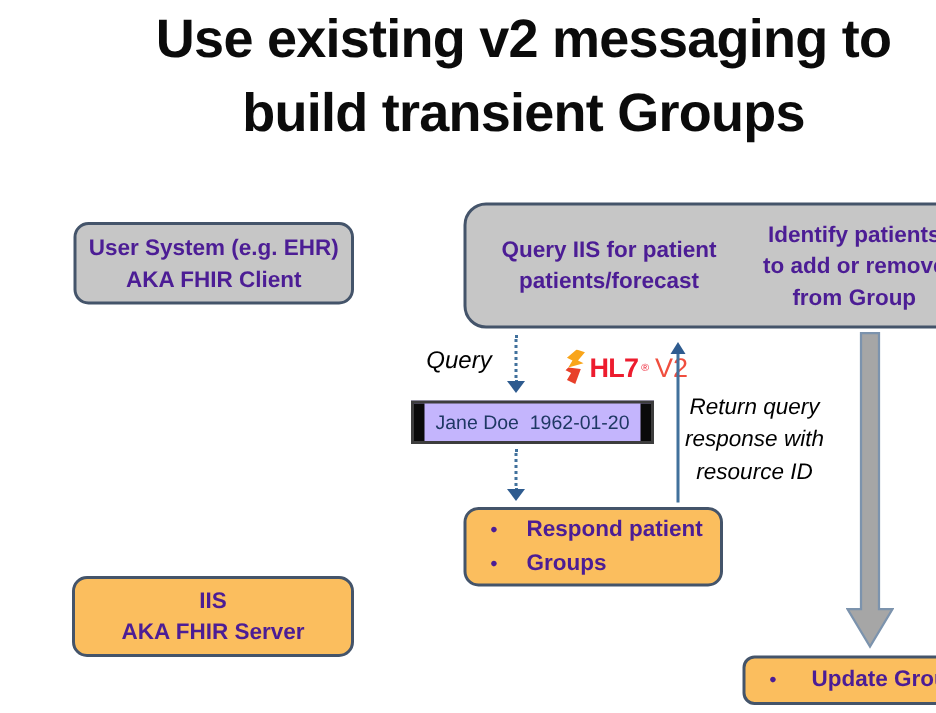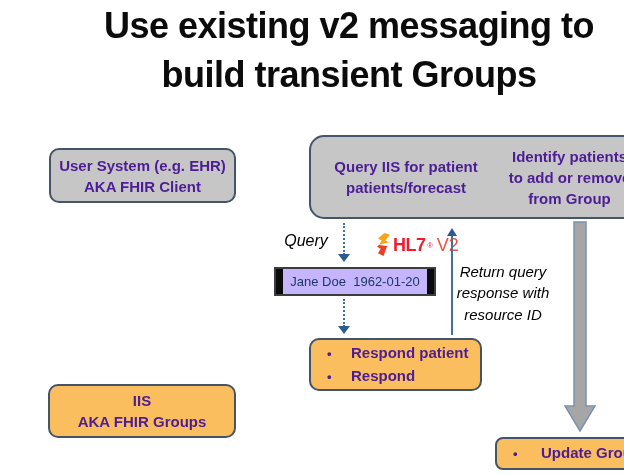--- a/index.html
+++ b/index.html
@@ -136,32 +136,32 @@
   <div class="vline solid r-arrow"></div>
   <div class="arrowhead-up r-head"></div>
 
   <div class="annot return-label preline">Return query
 response with
 resource ID</div>
 
   <div class="node orange identify-box">
     <ul class="bullets">
       <li>Respond patient</li>
-      <li>Respond</li>
+      <li>Groups</li>
     </ul>
   </div>
 
   <svg class="big-arrow" width="32" height="212" viewBox="0 0 32 212">
     <path d="M10,1 h12 v184 h9 L16,210 1,185 h9 z" fill="#A6A6A6" stroke="#7c93ad" stroke-width="1.5"></path>
   </svg>
 
 
   <div class="node orange iis-server">
     <span class="preline">IIS
-AKA FHIR Groups</span>
+AKA FHIR Server</span>
   </div>
 
   <div class="node orange update-box">
     <ul class="bullets">
       <li>Update Group</li>
     </ul>
   </div>
 
 </div>
 

